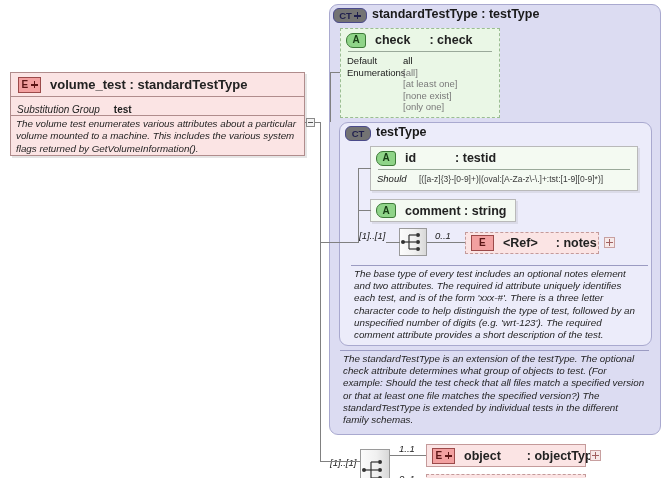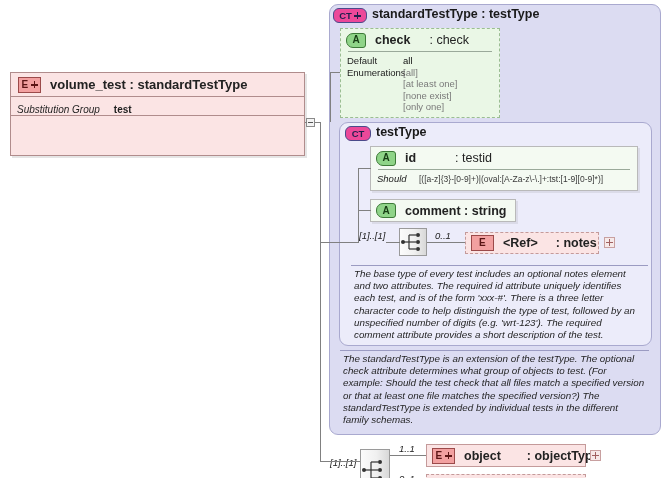--- a/index.html
+++ b/index.html
@@ -150,21 +150,21 @@
     display: flex; align-items: center; justify-content: center;
     flex: none;
   }
   .ablock span {
     font-size: 10px; font-weight: bold; color: #173d14; line-height: 1;
   }
   .aname {
     font-size: 12.5px; font-weight: bold; color: #222; margin-left: 9px;
     white-space: nowrap;
   }
-  .atype { font-size: 12.5px; font-weight: normal; color: #222; white-space: nowrap; }
+  .atype { font-size: 12.5px; font-weight: bold; color: #222; white-space: nowrap; }
   .attr-sep { height: 1px; background: #9aa99a; margin: 0 7px; }
   .attr-body { padding: 3px 6px 5px 6px; }
 
   .facet-row { display: flex; align-items: flex-start; line-height: 11.5px; }
   .facet-label {
     font-size: 9.5px; color: #222; width: 56px; flex: none;
   }
   .facet-vals { font-size: 9.5px; color: #333; }
   .facet-vals .bold { font-weight: normal; color: #111; }
   .facet-vals .enum { color: #7a7a7a; display: block; }
@@ -182,21 +182,21 @@
     box-sizing: border-box;
     border: 1px solid #a9a9cf;
     border-radius: 9px;
   }
   .ct-outer { background: #dcdcf2; }
   .ct-inner { background: #ececfa; }
 
   .ctbadge {
     position: absolute;
     display: flex; align-items: center; justify-content: center;
-    background: #ec4899;
+    background: #737373;
     border: 1.5px solid #4a4a8a;
     border-radius: 6px;
     box-sizing: border-box;
     height: 15px;
   }
   .ctbadge span { font-size: 9.5px; font-weight: bold; color: #1f1f4d; line-height: 1; }
   .ctbadge .pl2 {
     display: inline-block; position: relative; width: 7px; height: 7px; margin-left: 2px;
   }
   .ctbadge .pl2::before {
@@ -409,20 +409,21 @@
           <i class="pl"></i>
       </div>
       <div class="ename" style="font-size:13px;">volume_test : standardTestType</div>
     </div>
     <div class="elemcard-sep"></div>
     <div class="elemcard-row">
       <span class="sg-label">Substitution Group</span>
       <span class="sg-value">test</span>
     </div>
     <div class="elemcard-sep"></div>
+    <div class="elemcard-doc">The volume test enumerates various attributes about a particular volume mounted to a machine.  This includes the various system flags returned by GetVolumeInformation().</div>
   </div>
 
   <div class="toggle" style="left:306px; top:118px;"></div>
 
   <div class="line-h" style="left:305px; top:122px; width:2px;"></div>
 
   <div class="line-v" style="left:320px; top:122px; height:339px;"></div>
   <div class="line-h" style="left:315px; top:122px; width:6px;"></div>
 
   <div class="line-h" style="left:320px; top:242px; width:39px;"></div>

